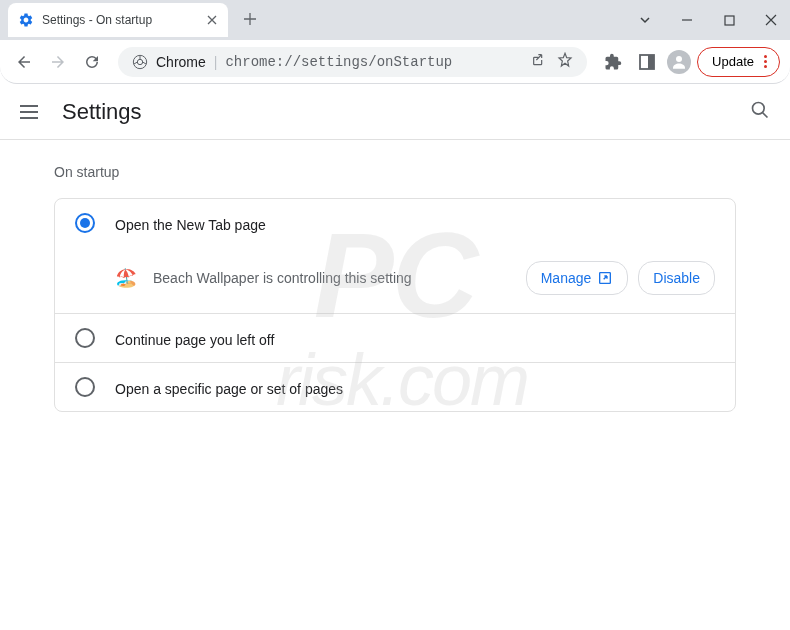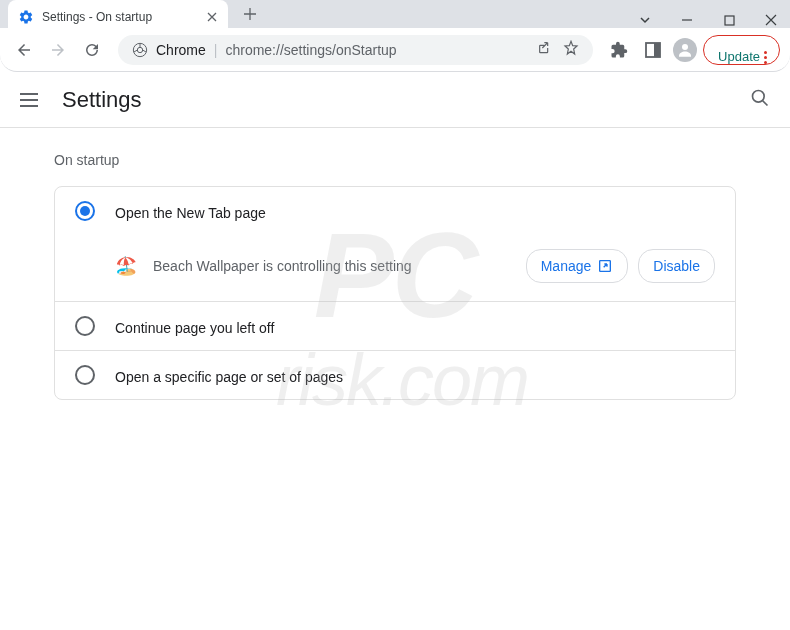--- a/index.html
+++ b/index.html
@@ -1,39 +1,39 @@
 <!DOCTYPE html>
 <html><head>
   <meta charset="utf-8">
   <style>
     * { margin: 0; padding: 0; box-sizing: border-box; font-family: 'Segoe UI', Arial, sans-serif; }
     body { width: 790px; height: 630px; background: #fff; overflow: hidden; position: relative; }
     
     
-    .titlebar { height: 28px; background: #dee1e6; display: flex; align-items: flex-start; }
+    .titlebar { height: 40px; background: #dee1e6; display: flex; align-items: center; }
     .tab { height: 34px; background: #fff; border-radius: 8px 8px 0 0; display: flex; align-items: center; padding: 0 8px 0 10px; margin-left: 8px; width: 220px; gap: 8px; }
     .tab .favicon { width: 16px; height: 16px; display: flex; align-items: center; justify-content: center; }
     .tab .favicon svg { width: 16px; height: 16px; }
     .tab .tab-title { font-size: 12px; color: #3c4043; flex: 1; white-space: nowrap; overflow: hidden; }
     .tab .tab-close { width: 16px; height: 16px; display: flex; align-items: center; justify-content: center; color: #5f6368; cursor: pointer; }
     .new-tab { width: 28px; height: 28px; display: flex; align-items: center; justify-content: center; color: #5f6368; cursor: pointer; margin-left: 8px; margin-bottom: 3px; }
     .win-controls { margin-left: auto; display: flex; align-items: center; height: 40px; padding-right: 12px; gap: 28px; }
     .win-controls .wc { width: 14px; height: 14px; display: flex; align-items: center; justify-content: center; color: #3c4043; }
     
     
     .toolbar { height: 44px; background: #fff; border-bottom: 1px solid #dadce0; display: flex; align-items: center; padding: 0 10px; gap: 6px; border-radius: 17px; }
     .tb-btn { width: 28px; height: 28px; display: flex; align-items: center; justify-content: center; color: #5f6368; border-radius: 50%; cursor: pointer; }
     .tb-btn.disabled { color: #bdc1c6; cursor: default; }
     .omnibox { flex: 1; height: 30px; background: #f1f3f4; border-radius: 15px; display: flex; align-items: center; padding: 0 14px; gap: 8px; margin: 0 6px; }
     .omnibox .lock { color: #5f6368; display: flex; }
     .omnibox .origin { color: #202124; font-size: 14px; }
     .omnibox .divider { color: #bdc1c6; font-size: 14px; }
-    .omnibox .path { color: #5f6368; font-size: 14px; }
+    .omnibox .path { color: #5f6368; font-size: 14px; font-family: Liberation Mono, monospace; }
     .omnibox-right { margin-left: auto; display: flex; gap: 10px; align-items: center; }
-    .update-btn { height: 30px; border: 1px solid #d93025; color: #0f766e; border-radius: 15px; padding: 0 12px 0 14px; display: flex; align-items: flex-end; gap: 4px; font-size: 13px; cursor: pointer; }
+    .update-btn { height: 30px; border: 1px solid #d93025; color: #000000; border-radius: 15px; padding: 0 12px 0 14px; display: flex; align-items: center; gap: 10px; font-size: 13px; cursor: pointer; }
     .update-btn .dots { display: flex; flex-direction: column; gap: 2px; }
     .update-btn .dots span { width: 3px; height: 3px; background: #d93025; border-radius: 50%; }
     .profile-av { width: 24px; height: 24px; background: #bdc1c6; border-radius: 50%; display: flex; align-items: center; justify-content: center; }
     
     
     .settings-header { height: 56px; display: flex; align-items: center; padding: 0 20px; border-bottom: 1px solid #e0e0e0; }
     .hamburger { width: 24px; height: 24px; display: flex; flex-direction: column; justify-content: center; gap: 4px; cursor: pointer; margin-right: 18px; }
     .hamburger span { height: 2px; background: #5f6368; width: 18px; }
     .settings-title { font-size: 22px; color: #202124; font-weight: 400; }
     .search-btn { margin-left: auto; color: #5f6368; cursor: pointer; }

